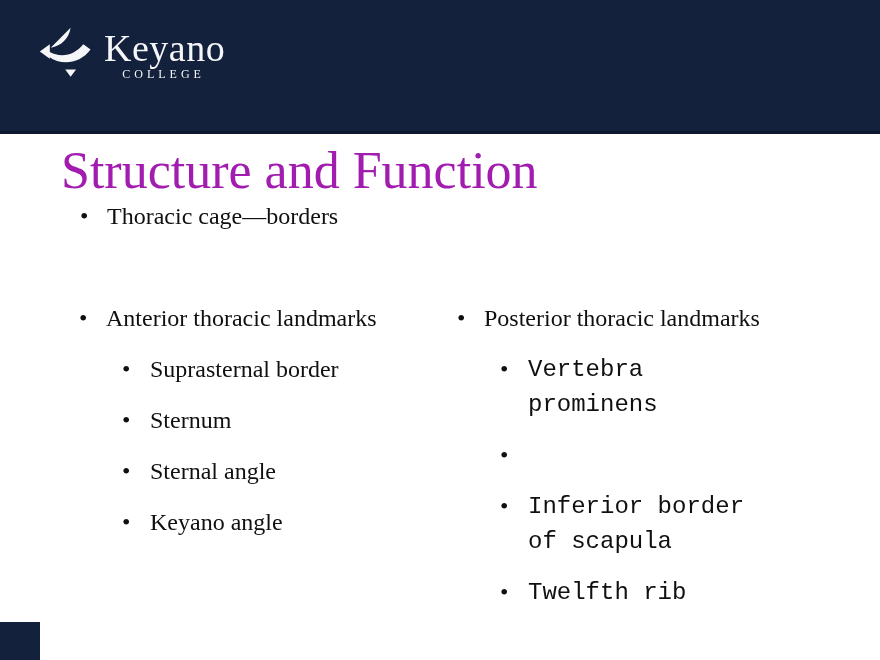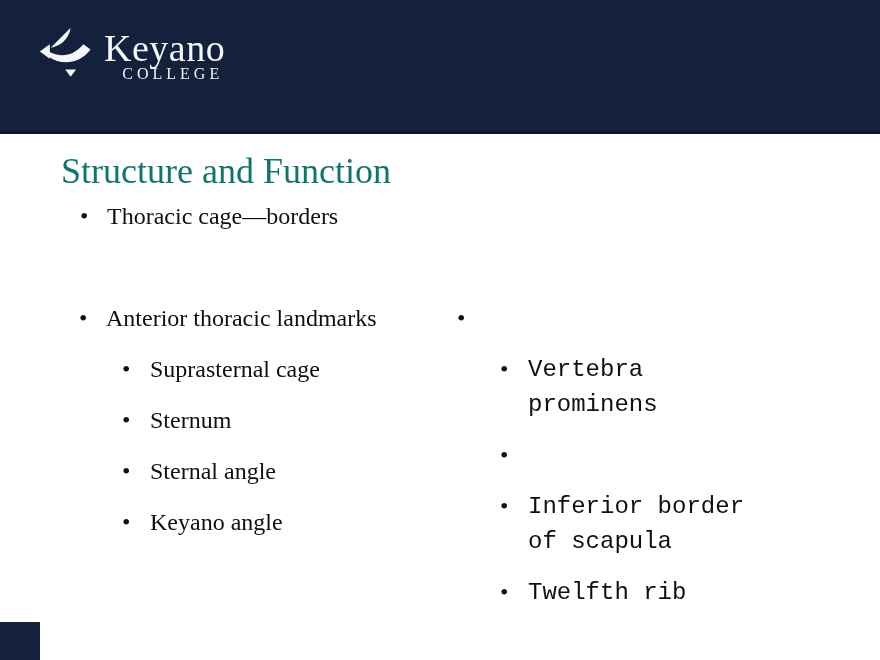--- a/index.html
+++ b/index.html
@@ -21,31 +21,31 @@
     position:absolute;top:26px;left:38px;
     display:flex;align-items:flex-start;
   }
   .logo-mark{width:58px;height:58px;flex:0 0 auto;}
   .logo-text{margin-left:8px;color:#f5f6f8;}
   .logo-word{
     font-size:38px;line-height:44px;
     letter-spacing:0.5px;
   }
   .logo-college{
-    font-size:16px;line-height:12px;
+    font-size:12px;line-height:12px;
     letter-spacing:4px;
-    text-align:right;
+    text-align:center;
     margin-top:-2px;
     padding-right:2px;
   }
   
   .title{
     position:absolute;left:61px;top:146px;
-    font-size:36px;line-height:50px;
-    color:#0f766e;
+    font-size:52px;line-height:50px;
+    color:#a21caf;
     white-space:nowrap;
   }
   
   .row{
     display:flex;align-items:flex-start;
     font-size:24px;line-height:35px;color:#101010;
   }
   .dot{flex:0 0 auto;width:27px;}
   .sub .dot{width:28px;}
   .intro-row{position:absolute;left:80px;top:199px;}
@@ -98,39 +98,40 @@
 
   <div class="cols">
 
     <div class="col col-left">
       <div class="row heading-row">
         <span class="dot">•</span>
         <span class="txt">Anterior thoracic landmarks</span>
       </div>
       <div class="row sub">
         <span class="dot">•</span>
-        <span class="txt">Suprasternal cage</span>
+        <span class="txt">Suprasternal border</span>
       </div>
       <div class="row sub">
         <span class="dot">•</span>
         <span class="txt">Sternum</span>
       </div>
       <div class="row sub">
         <span class="dot">•</span>
         <span class="txt">Sternal angle</span>
       </div>
       <div class="row sub">
         <span class="dot">•</span>
         <span class="txt">Keyano angle</span>
       </div>
     </div>
 
     <div class="col col-right">
       <div class="row heading-row">
         <span class="dot">•</span>
+        <span class="txt">Posterior thoracic landmarks</span>
       </div>
       <div class="row sub">
         <span class="dot">•</span>
         <span class="txt">Vertebra prominens</span>
       </div>
       <div class="row sub">
         <span class="dot">•</span>
       </div>
       <div class="row sub">
         <span class="dot">•</span>

